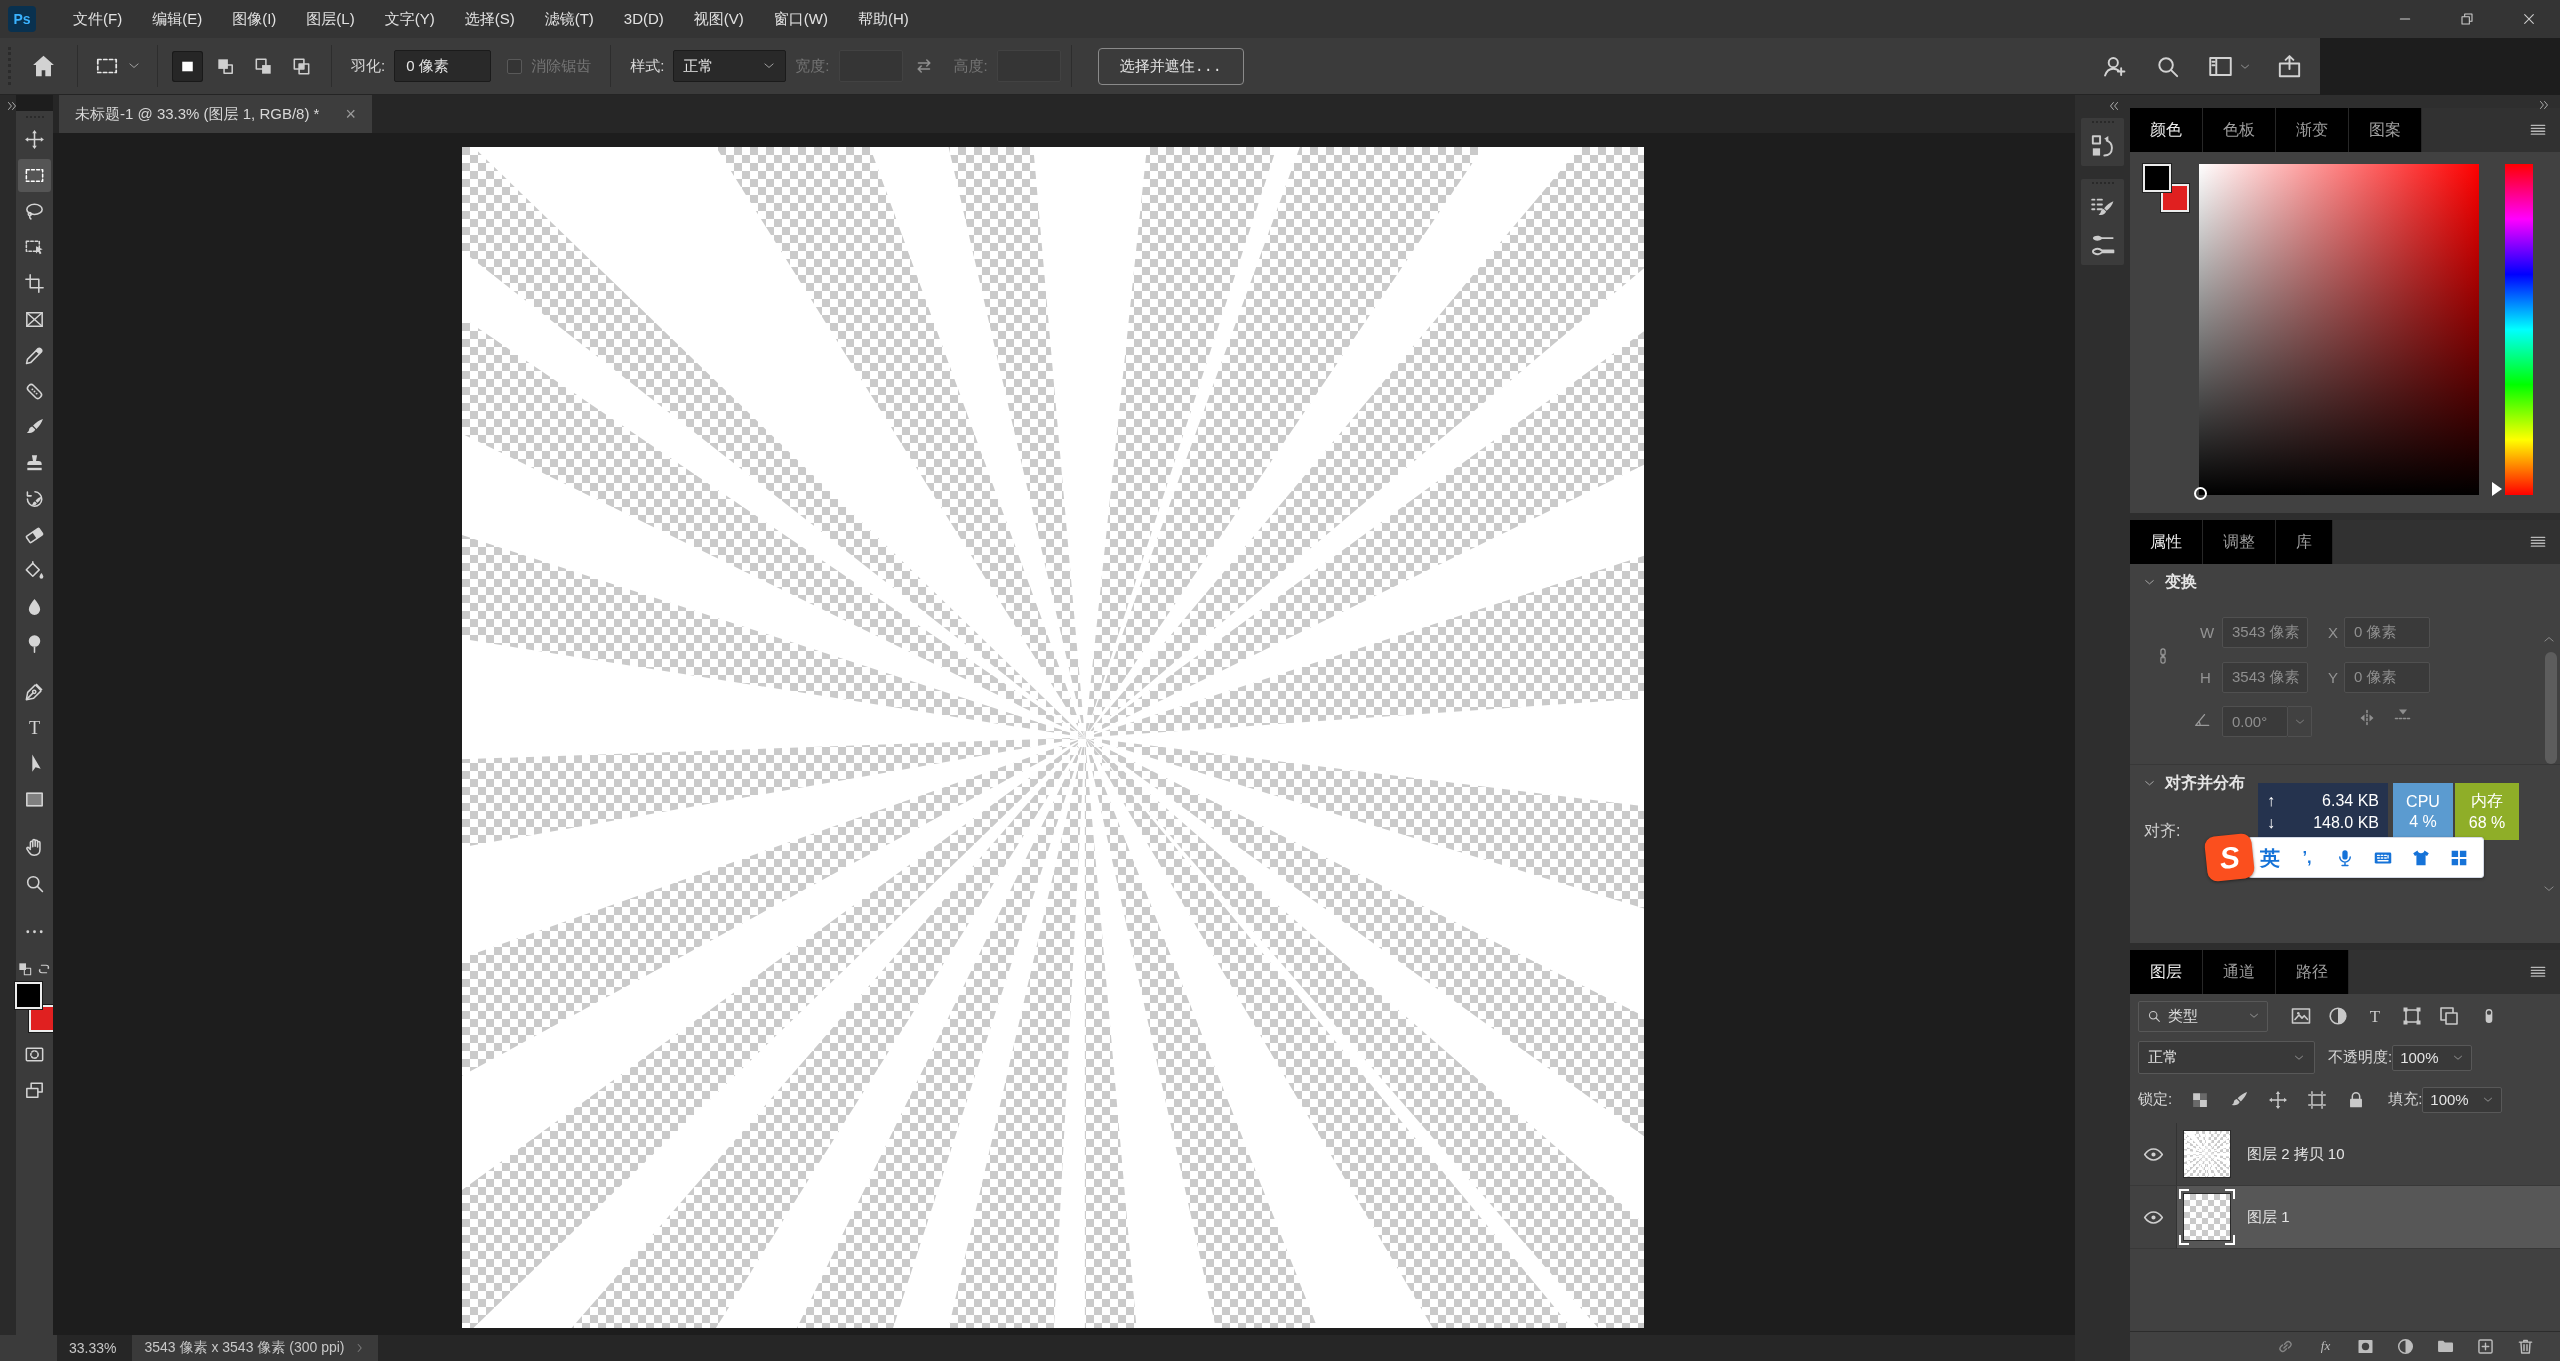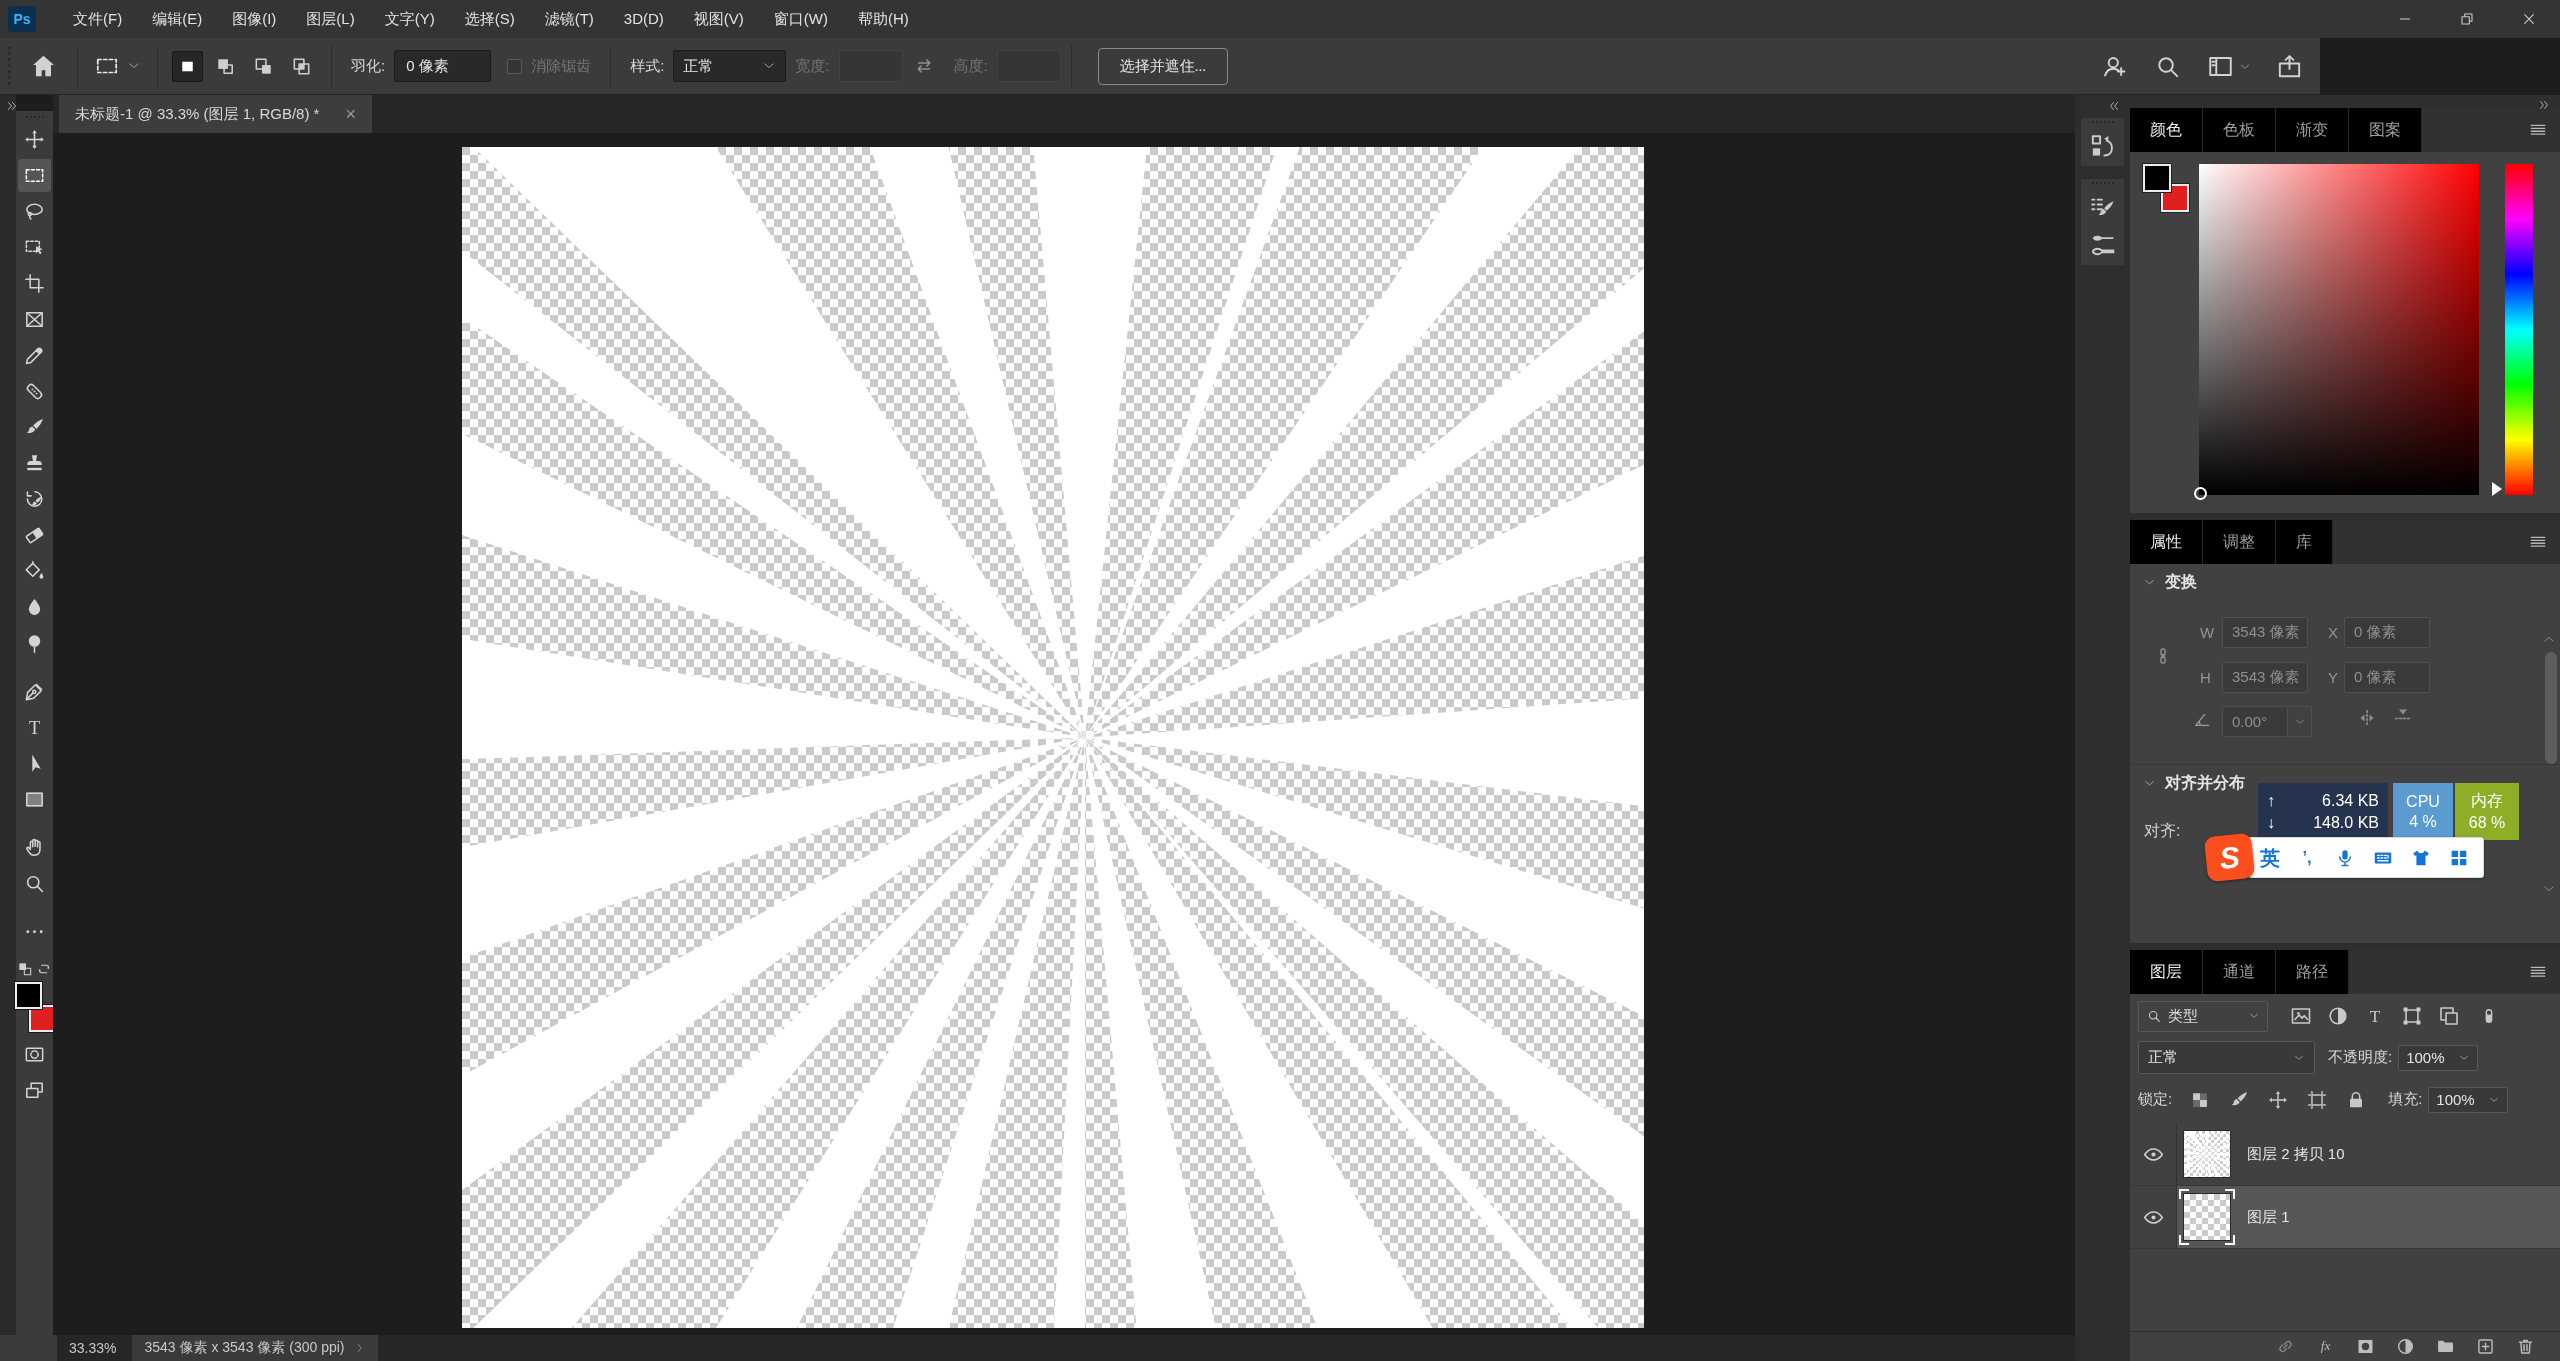--- a/index.html
+++ b/index.html
@@ -29,21 +29,21 @@
 .mode-btn.active{background:#262626;box-shadow:inset 0 0 0 1px #191919;color:#fff}
 .ob-label{margin:0 9px;white-space:nowrap}
 .ob-label.dis{color:#757575}
 .field{height:32px;background:#292929;border:1px solid #1b1b1b;border-radius:2px;display:flex;align-items:center;padding:0 11px;color:#e6e6e6}
 .field.dis{background:#353535;border-color:#424242}
 .f-feather{width:97px}
 .f-dim{width:64px}
 .checkbox{width:15px;height:15px;border:1px solid #595959;border-radius:2px;background:#343434;margin-left:16px;flex:none}
 .dropdown{height:32px;background:#292929;border:1px solid #1b1b1b;border-radius:2px;display:flex;align-items:center;justify-content:space-between;padding:0 9px;color:#e6e6e6}
 .dd-style{width:113px}
-.smask-btn{height:37px;padding:0 21px;border:1px solid #8a8a8a;border-radius:4px;background:transparent;color:#e4e4e4;font-size:15px;margin-left:16px;font-family:Liberation Serif, serif;white-space:nowrap}
+.smask-btn{height:37px;padding:0 21px;border:1px solid #8a8a8a;border-radius:4px;background:transparent;color:#e4e4e4;font-size:15px;margin-left:16px;font-family:Liberation Mono, monospace;white-space:nowrap}
 .ob-right{position:absolute;right:16px;top:0;height:57px;display:flex;align-items:center;gap:24px}
 .ob-right .ob-icon{margin:0}
 .ws-wrap{display:flex;align-items:center;gap:4px}
 
 .left-edge{position:absolute;left:0;top:95px;width:16px;height:1266px;background:#2a2a2a}
 .lchev{position:absolute;left:5px;top:99px;width:14px;height:14px;color:#b5b5b5;z-index:2}
 .toolbar{position:absolute;left:16px;top:111px;width:37px;height:1250px;background:#3b3b3b;display:flex;flex-direction:column;align-items:center;padding-top:3px}
 .tb-grip{width:18px;border-top:2px dotted #2a2a2a;margin:2px 0 5px}
 .tool{width:33px;height:33px;padding:5px;color:#d4d4d4;border-radius:3px;margin-bottom:3px;flex:none}
 .tool.active{background:#555;color:#fff}
@@ -112,21 +112,21 @@
 
 .flt-row{position:absolute;left:0;top:6px;right:0;height:32px;display:flex;align-items:center;padding:0 8px}
 .flt-box{width:130px;height:31px;border:1px solid #585858;border-radius:2px;display:flex;align-items:center;padding:0 7px;gap:6px;color:#dedede}
 .flt-box .s{width:16px;height:16px;color:#c9c9c9}
 .flt-box .c{margin-left:auto;width:12px;height:12px;color:#aaa}
 .flt-ico{width:24px;height:24px;color:#c9c9c9;margin-left:13px;flex:none}
 .flt-ico.first{margin-left:21px}
 .blend-row{position:absolute;top:47px;left:8px;right:8px;height:33px;display:flex;align-items:center}
 .dd-blend{width:177px;height:33px;background:#393939;border:1px solid #585858;border-radius:2px;display:flex;align-items:center;justify-content:space-between;padding:0 9px;color:#e4e4e4}
 .op-label{margin-left:13px;color:#d8d8d8}
-.valbox{width:80px;height:26px;border:1px solid #585858;border-radius:2px;background:#393939;display:flex;align-items:center;justify-content:space-between;padding:0 7px;color:#e4e4e4;margin-left:6px}
+.valbox{width:80px;height:26px;border:1px solid #585858;border-radius:2px;background:#393939;display:flex;align-items:center;justify-content:space-between;padding:0 7px;color:#e4e4e4;}
 .lock-row{position:absolute;top:89px;left:8px;right:8px;height:33px;display:flex;align-items:center;color:#d8d8d8}
 .lk-ico{width:22px;height:22px;color:#c9c9c9;margin-left:17px;flex:none}
 .fill-label{margin-left:21px}
 #layer-list{position:absolute;top:129px;left:0;right:0}
 .layer-row{height:63px;display:flex;align-items:stretch;border-bottom:1px solid #383838;background:#414141}
 .eye-cell{width:47px;border-right:1px solid #333;display:flex;align-items:center;justify-content:center;flex:none}
 .eye-cell span{width:23px;height:23px;color:#cfcfcf}
 .layer-main{flex:1;display:flex;align-items:center;gap:16px;padding-left:6px}
 .layer-row.selected .layer-main{background:#575757}
 .layer-thumb{width:48px;height:48px;position:relative;flex:none;border:1px solid #2a2a2a;background:#fff}

